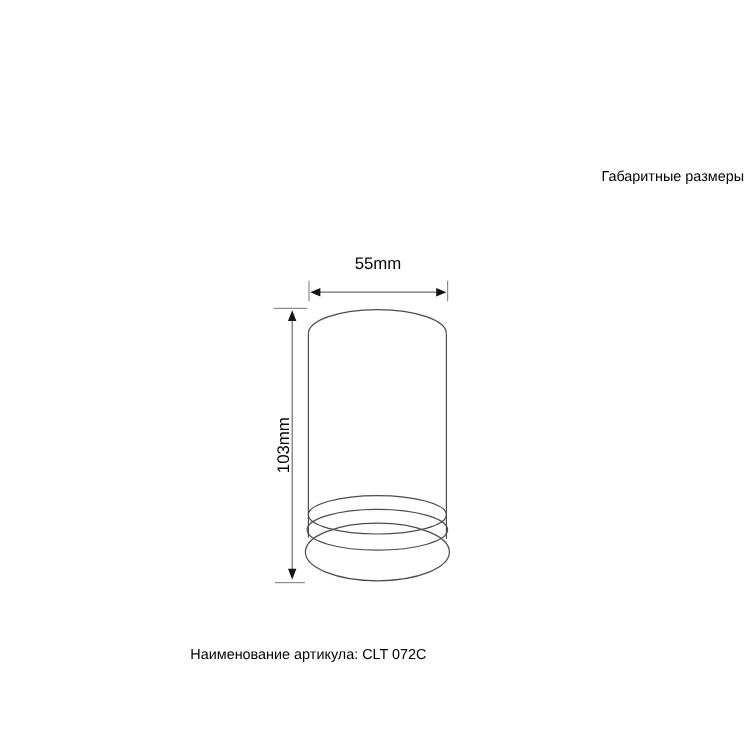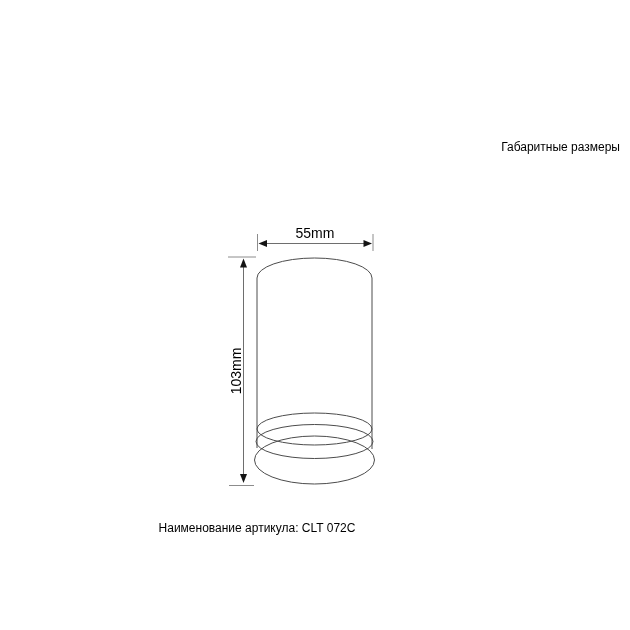--- a/index.html
+++ b/index.html
@@ -13,28 +13,28 @@
   *{margin:0;padding:0;box-sizing:border-box;}
   html,body{width:630px;height:630px;background:var(--bg);}
   body{font-family:"Liberation Sans", sans-serif;color:var(--text);}
   .canvas{position:relative;width:630px;height:630px;background:var(--bg);overflow:hidden;margin-top:36px;}
   .drawing-svg{position:absolute;left:0;top:0;}
   .header-label{
     position:absolute;top:104px;left:0;width:620px;
     text-align:right;font-size:12px;line-height:14px;color:var(--text);
   }
   .footer-label{
-    position:absolute;top:485px;left:0;width:514px;
+    position:absolute;top:502px;left:0;width:514px;
     text-align:center;font-size:12px;line-height:14px;color:var(--text);
   }
   .dim-label{
     position:absolute;font-size:14px;line-height:16px;color:var(--text);
     text-align:center;
   }
-  .dim-width{left:265px;top:189px;width:100px;}
+  .dim-width{left:265px;top:175px;width:100px;}
   .dim-height{
     left:186px;top:327px;width:100px;height:16px;
     transform:rotate(-90deg);
   }
   .body-stroke path,.body-stroke line,.body-stroke ellipse{
     stroke:var(--line);stroke-width:1;fill:none;
   }
   .tick{stroke:var(--tick);stroke-width:1;}
   .dim{stroke:var(--dim);stroke-width:1;}
   .arrow{fill:var(--arrow);stroke:none;}

